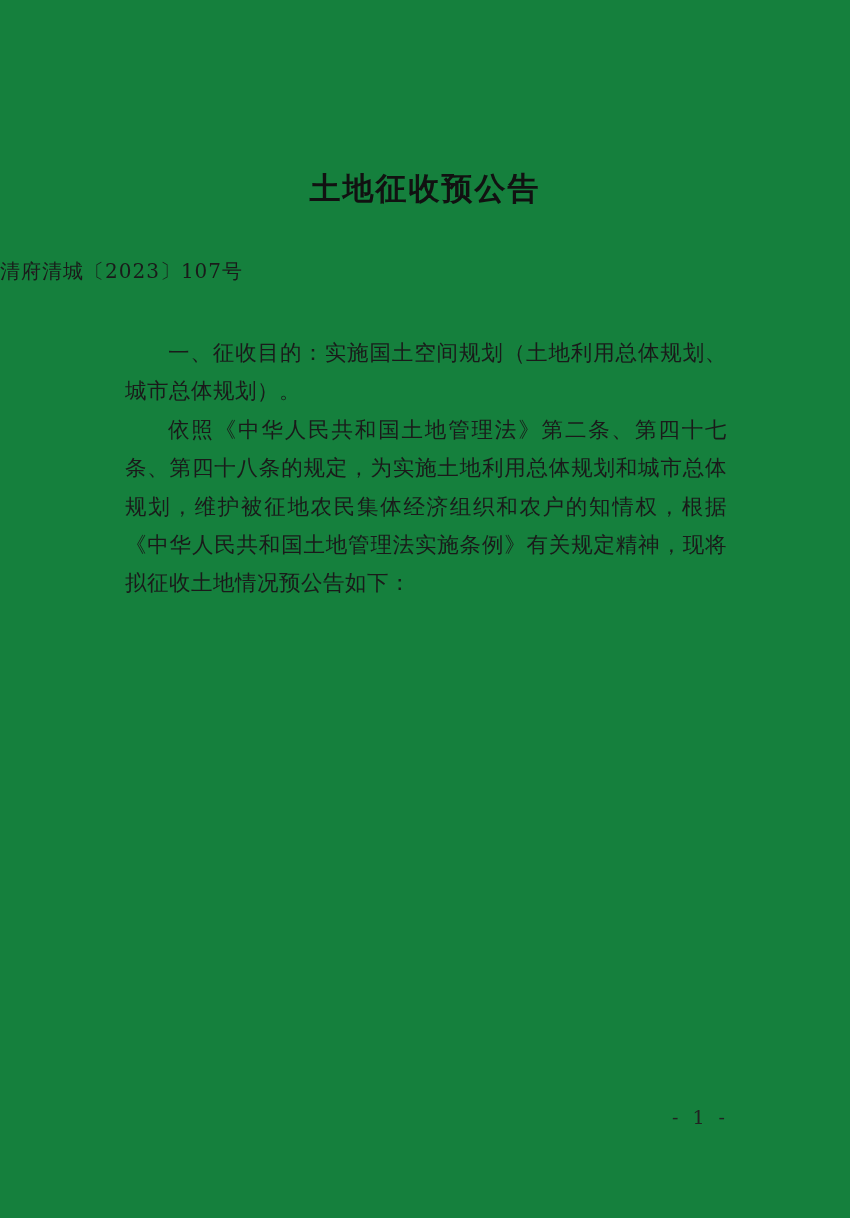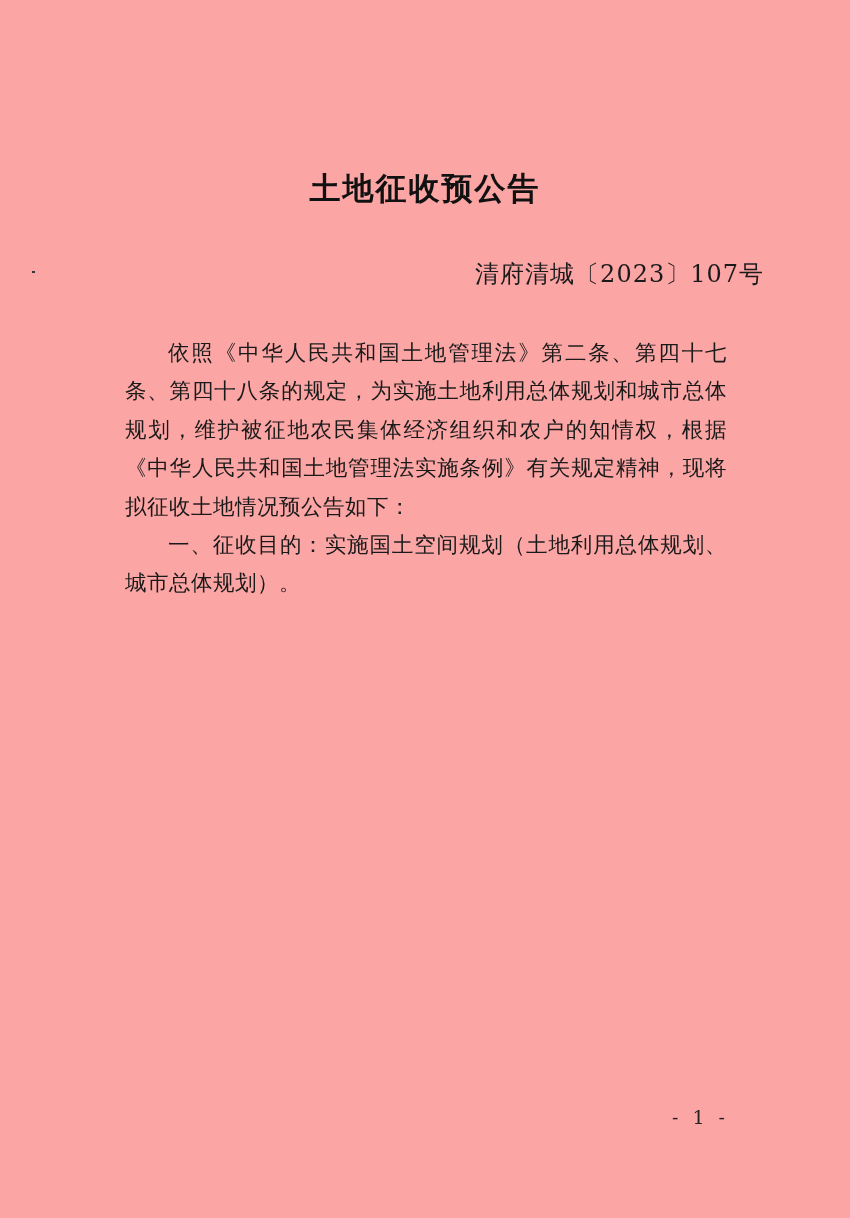--- a/index.html
+++ b/index.html
@@ -1,39 +1,39 @@
 <!DOCTYPE html>
 <html><head>
 <meta charset="utf-8">
 <style>
   html, body { margin: 0; padding: 0; background: #ffffff; }
   body { width: 850px; height: 1218px; position: relative; overflow: hidden;
          font-family: "DejaVu Serif", "Liberation Serif", serif; color: #1a1a1a; }
-  .page { position: absolute; left: 0; top: 0; width: 850px; height: 1218px; background: #fca5a5; }
+  .page { position: absolute; left: 0; top: 0; width: 850px; height: 1218px; background: #15803d; }
   .stray-dot { position: absolute; left: 32px; top: 271px; width: 3px; height: 2px; background: #333; }
   .title { position: absolute; top: 168px; left: 0; width: 850px; text-align: center;
            font-family: "DejaVu Sans", "Liberation Sans", sans-serif; font-weight: bold;
            font-size: 31px; letter-spacing: 2px; color: #111; }
-  .docno { position: absolute; top: 258px; left: 0; width: 764px; text-align: right;
-           font-size: 24px; letter-spacing: 1px; color: #1a1a1a; }
+  .docno { position: absolute; top: 258px; left: 0; width: 764px; text-align: left;
+           font-size: 20px; letter-spacing: 1px; color: #1a1a1a; }
   .body-text { position: absolute; left: 125px; top: 334px; width: 602px;
                font-size: 21.5px; line-height: 38.4px; color: #1a1a1a; }
   .body-text p { margin: 0; text-indent: 2em; text-align: justify; letter-spacing: 0.5px; }
   .page-number { position: absolute; top: 1106px; left: 672px; font-size: 19px; color: #222;
                  letter-spacing: 4px; }
 </style>
 </head>
 <body>
 
 <div class="page">
   <div class="stray-dot"></div>
 
   <h1 class="title" style="margin:0;">土地征收预公告</h1>
 
   <div class="docno">清府清城〔2023〕107号</div>
 
   <div class="body-text">
+    <p>一、征收目的：实施国土空间规划（土地利用总体规划、城市总体规划）。</p>
     <p>依照《中华人民共和国土地管理法》第二条、第四十七条、第四十八条的规定，为实施土地利用总体规划和城市总体规划，维护被征地农民集体经济组织和农户的知情权，根据《中华人民共和国土地管理法实施条例》有关规定精神，现将拟征收土地情况预公告如下：</p>
-    <p>一、征收目的：实施国土空间规划（土地利用总体规划、城市总体规划）。</p>
   </div>
 
   <div class="page-number">- 1 -</div>
 </div>
 
 </body></html>

